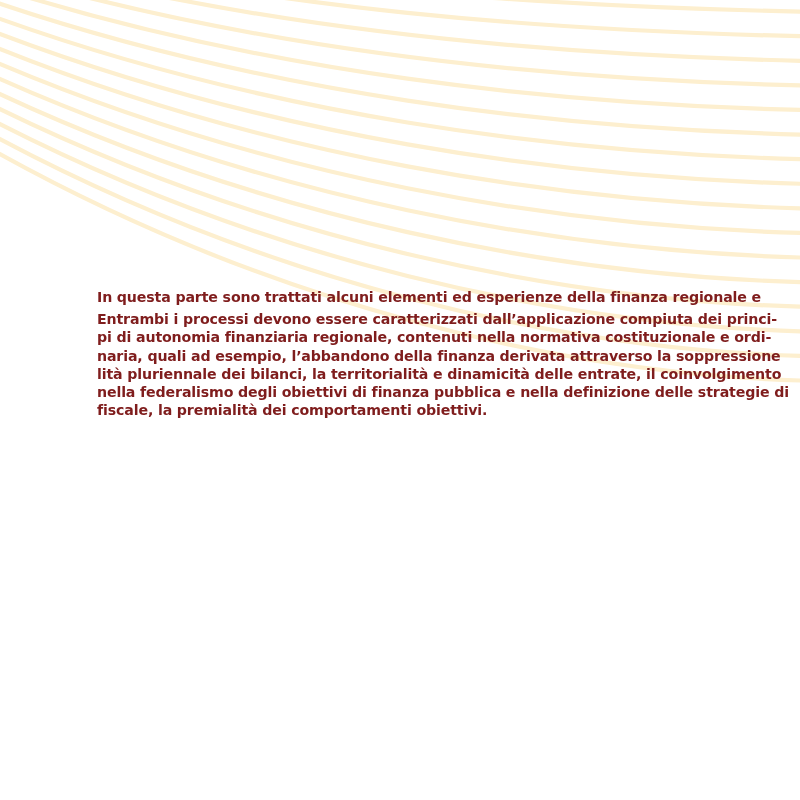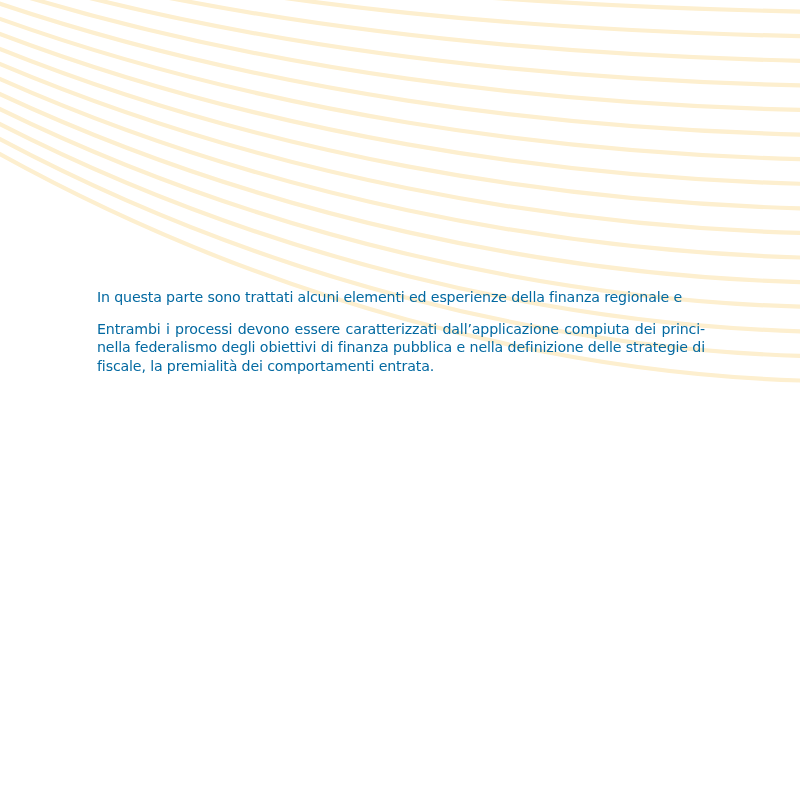--- a/index.html
+++ b/index.html
@@ -26,32 +26,33 @@
       fill: none;
       stroke-width: 4.2;
       stroke-linecap: round;
     }
     .content {
       position: absolute;
       left: 97px;
       top: 288px;
       width: 608px;
       z-index: 1;
-      color: #0369a1;
+      color: #7f1d1d;
       font-size: 14.2px;
       line-height: 18.2px;
       letter-spacing: -0.15px;
+      font-weight: bold;
     }
     .content p {
       margin: 0;
       text-align: justify;
       hyphens: manual;
     }
     .content p + p {
-      margin-top: 14px;
+      margin-top: 4px;
     }
   </style>
 </head>
 <body>
 
 <svg class="decor" viewBox="0 0 800 420" width="800" height="420" xmlns="http://www.w3.org/2000/svg">
   <g id="wave-group">
       <path d="M -20 -76 C 260 -9.780000000000001, 560 7, 820 12" stroke="#fdefcf"></path>
       <path d="M -20 -61.4 C 260 11.020000000000003, 560 31.6, 820 36.6" stroke="#fdefcf"></path>
       <path d="M -20 -46.8 C 260 31.82, 560 56.2, 820 61.2" stroke="#fdefcf"></path>
@@ -70,22 +71,25 @@
       <path d="M -20 143 C 260 302.22, 560 376, 820 381" stroke="#fdefcf"></path>
     </g>
 </svg>
 
 <div class="content">
   <p>
     <span class="ln">In questa parte sono trattati alcuni elementi ed esperienze della finanza regionale e</span>
   </p>
   <p>
     <span class="ln">Entrambi i processi devono essere caratterizzati dall’applicazione compiuta  dei princi-</span>
+    <span class="ln">pi di autonomia finanziaria regionale, contenuti nella normativa costituzionale e ordi-</span>
+    <span class="ln">naria, quali ad esempio, l’abbandono della finanza derivata attraverso la soppressione</span>
+    <span class="ln">lità pluriennale dei bilanci, la territorialità e dinamicità delle entrate, il coinvolgimento</span>
     <span class="ln">nella federalismo degli obiettivi di finanza pubblica e nella definizione delle strategie di</span>
-    <span class="ln">fiscale, la premialità dei comportamenti entrata.</span>
+    <span class="ln">fiscale, la premialità dei comportamenti obiettivi.</span>
   </p>
 </div>
 
 <style>
   .content .ln {
     display: block;
     white-space: nowrap;
     text-align: justify;
     text-align-last: justify;
   }

